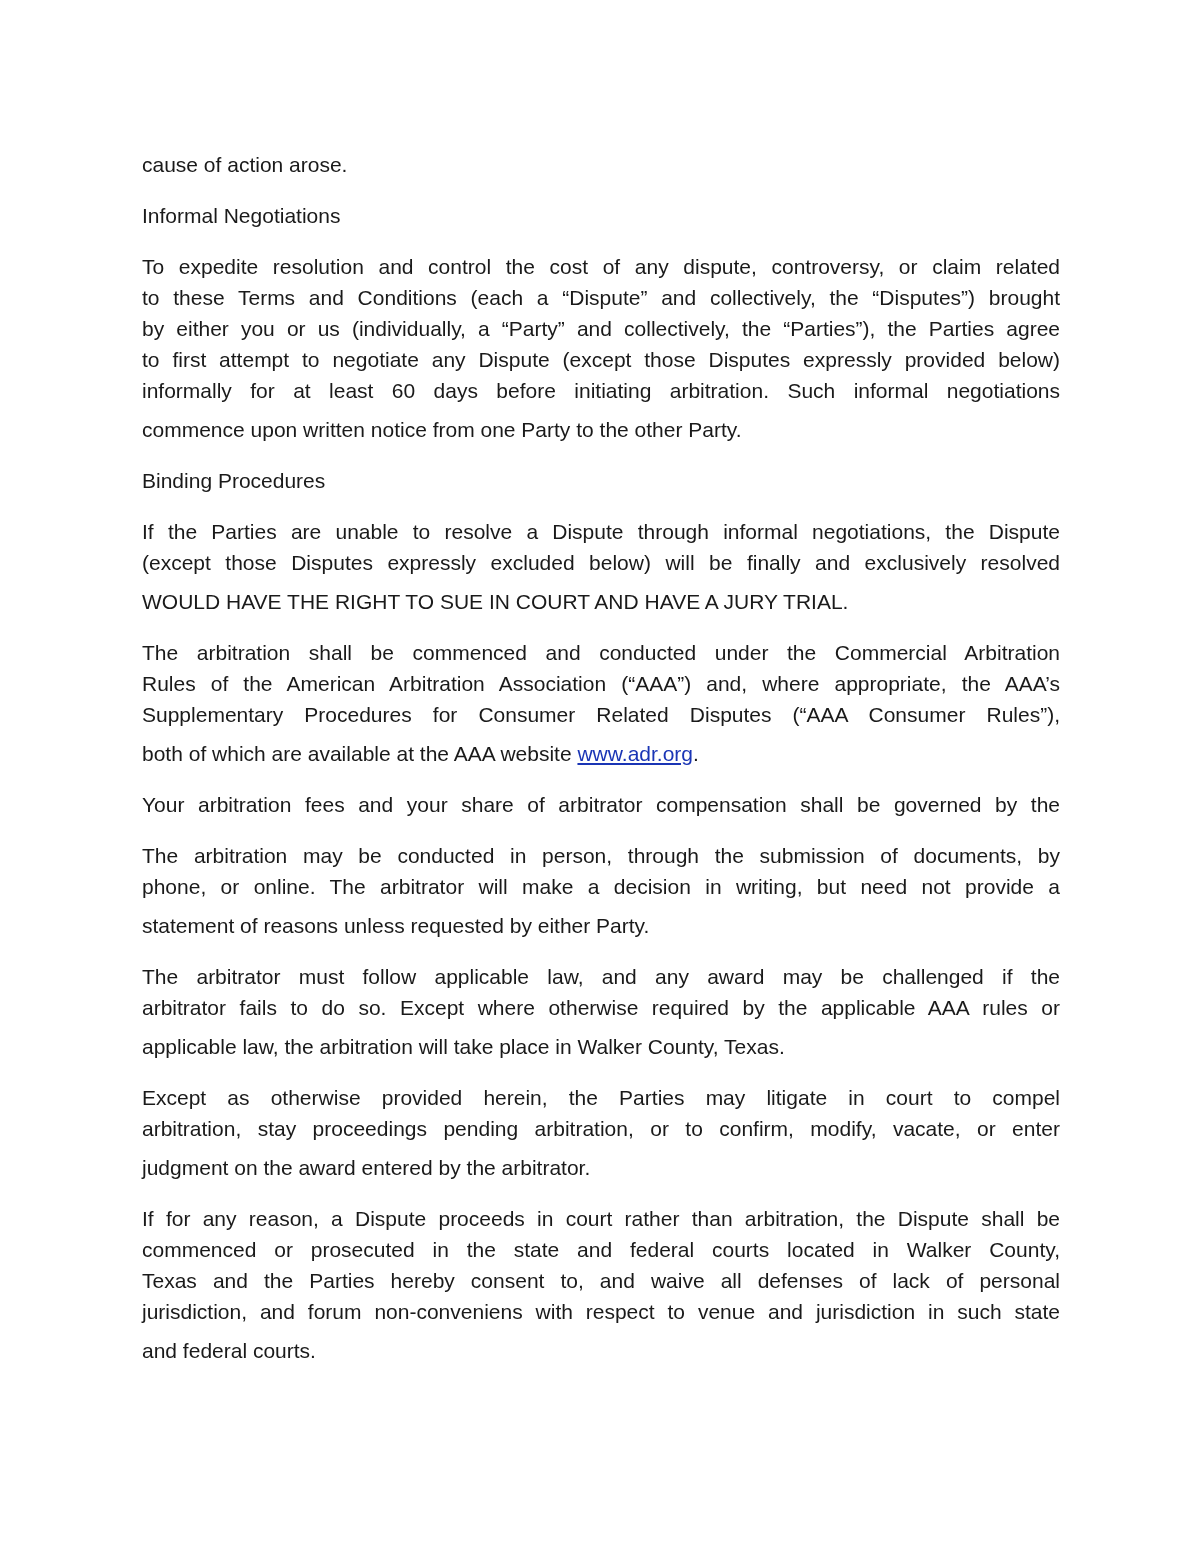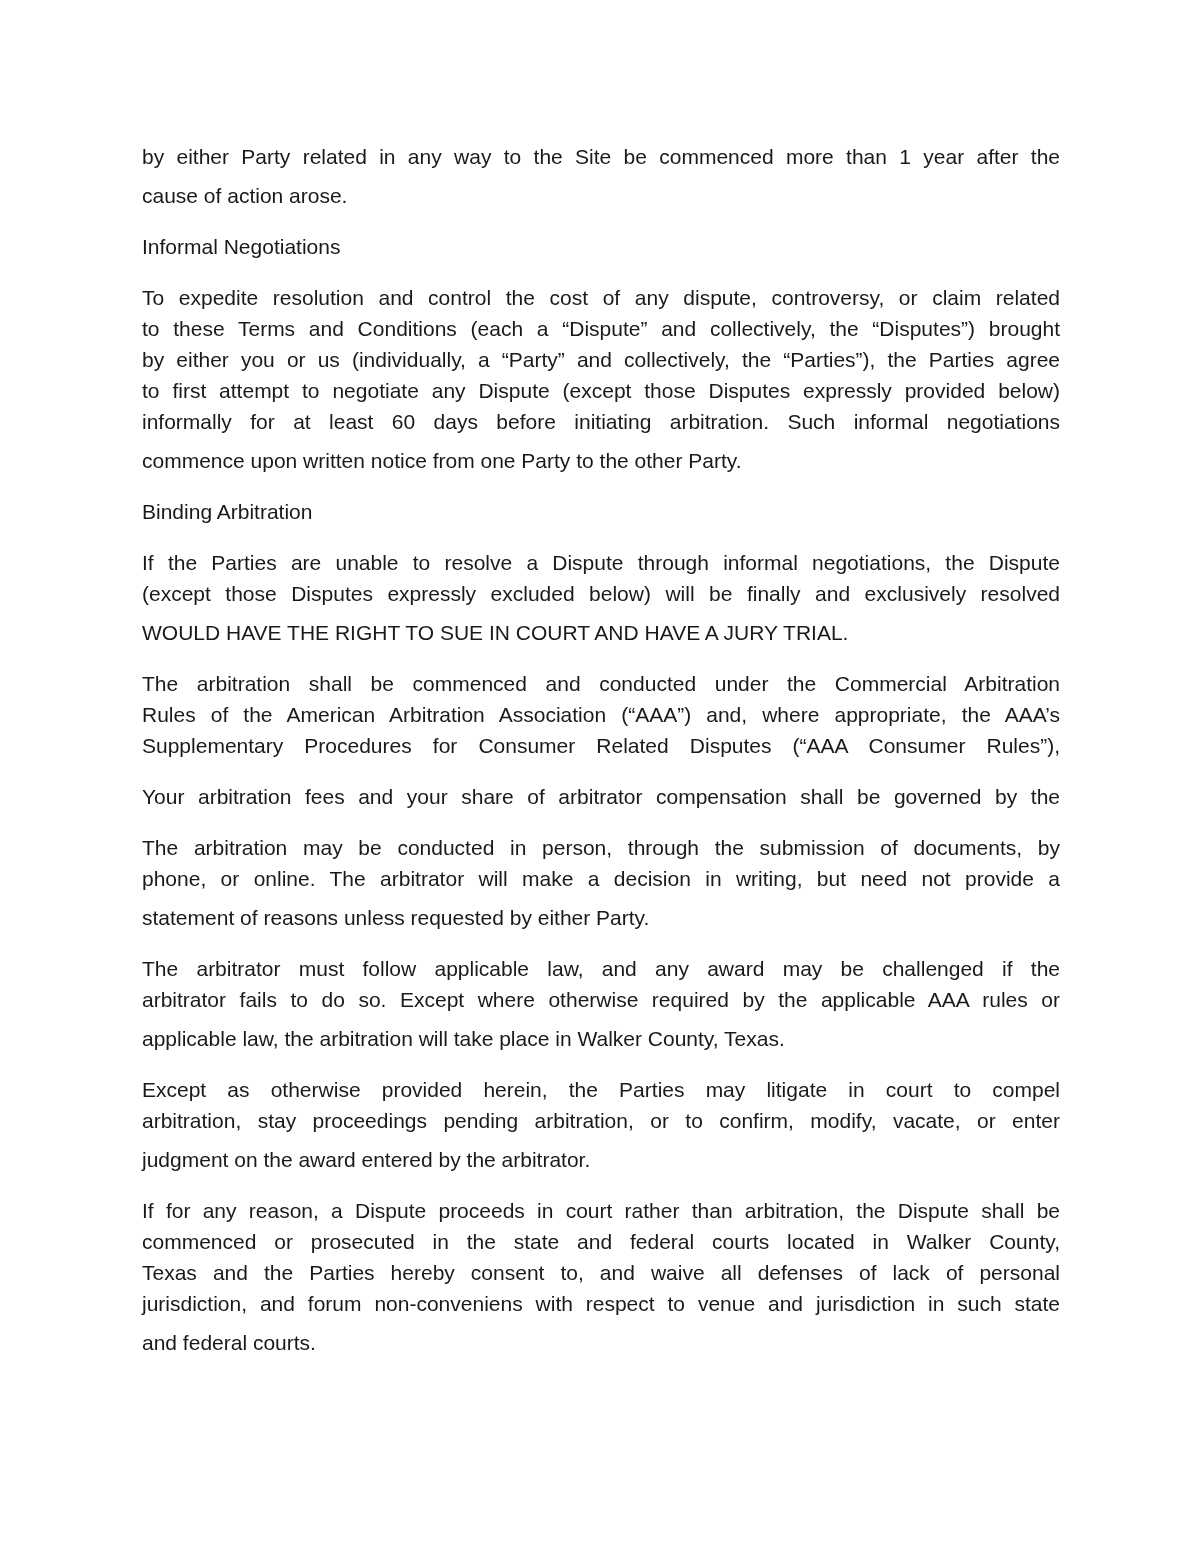--- a/index.html
+++ b/index.html
@@ -17,51 +17,51 @@
   .line.last { text-align: left; text-align-last: left; margin-top: 8px; }
   .heading .line { text-align: right; text-align-last: left; }
   a.link { color: #1a35b5; text-decoration: underline; }
 </style>
 </head>
 <body>
 
 <div class="page">
 
   <div class="para">
-    <span class="line">by either Party related in any way to the Site be commenced more than 1 year after the</span>
     <span class="line last">cause of action arose.</span>
   </div>
 
   <div class="para heading">
     <span class="line last">Informal Negotiations</span>
   </div>
 
   <div class="para">
     <span class="line">To expedite resolution and control the cost of any dispute, controversy, or claim related</span>
     <span class="line">to these Terms and Conditions (each a “Dispute” and collectively, the “Disputes”) brought</span>
     <span class="line">by either you or us (individually, a “Party” and collectively, the “Parties”), the Parties agree</span>
     <span class="line">to first attempt to negotiate any Dispute (except those Disputes expressly provided below)</span>
     <span class="line">informally for at least 60 days before initiating arbitration. Such informal negotiations</span>
     <span class="line last">commence upon written notice from one Party to the other Party.</span>
   </div>
 
   <div class="para heading">
-    <span class="line last">Binding Arbitration</span>
+    <span class="line last">Binding Procedures</span>
   </div>
 
   <div class="para">
     <span class="line">If the Parties are unable to resolve a Dispute through informal negotiations, the Dispute</span>
     <span class="line">(except those Disputes expressly excluded below) will be finally and exclusively resolved</span>
     <span class="line last">WOULD HAVE THE RIGHT TO SUE IN COURT AND HAVE A JURY TRIAL.</span>
   </div>
 
   <div class="para">
     <span class="line">The arbitration shall be commenced and conducted under the Commercial Arbitration</span>
     <span class="line">Rules of the American Arbitration Association (“AAA”) and, where appropriate, the AAA’s</span>
     <span class="line">Supplementary Procedures for Consumer Related Disputes (“AAA Consumer Rules”),</span>
+    <span class="line last"><span>both of which are available at the AAA website </span><a class="link" href="#">www.adr.org</a><span>.</span></span>
   </div>
 
   <div class="para">
     <span class="line">Your arbitration fees and your share of arbitrator compensation shall be governed by the</span>
   </div>
 
   <div class="para">
     <span class="line">The arbitration may be conducted in person, through the submission of documents, by</span>
     <span class="line">phone, or online. The arbitrator will make a decision in writing, but need not provide a</span>
     <span class="line last">statement of reasons unless requested by either Party.</span>

